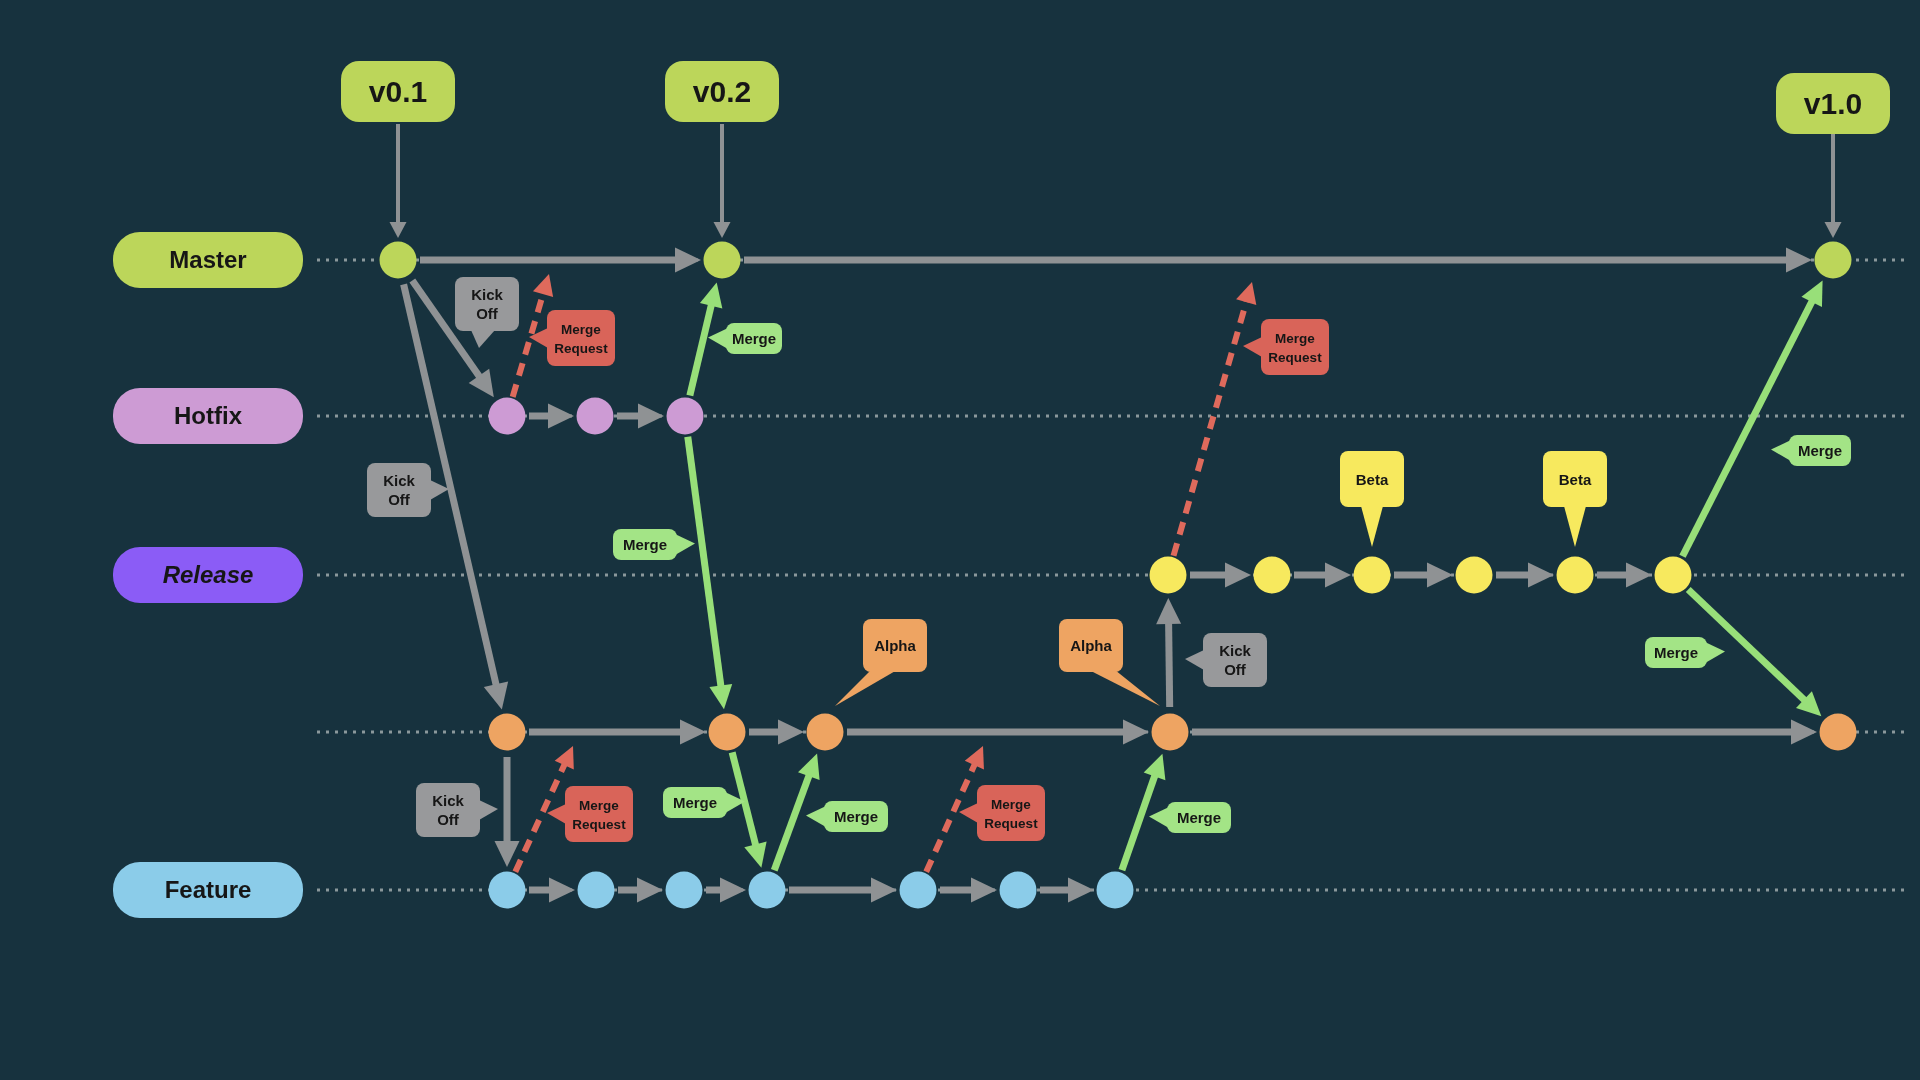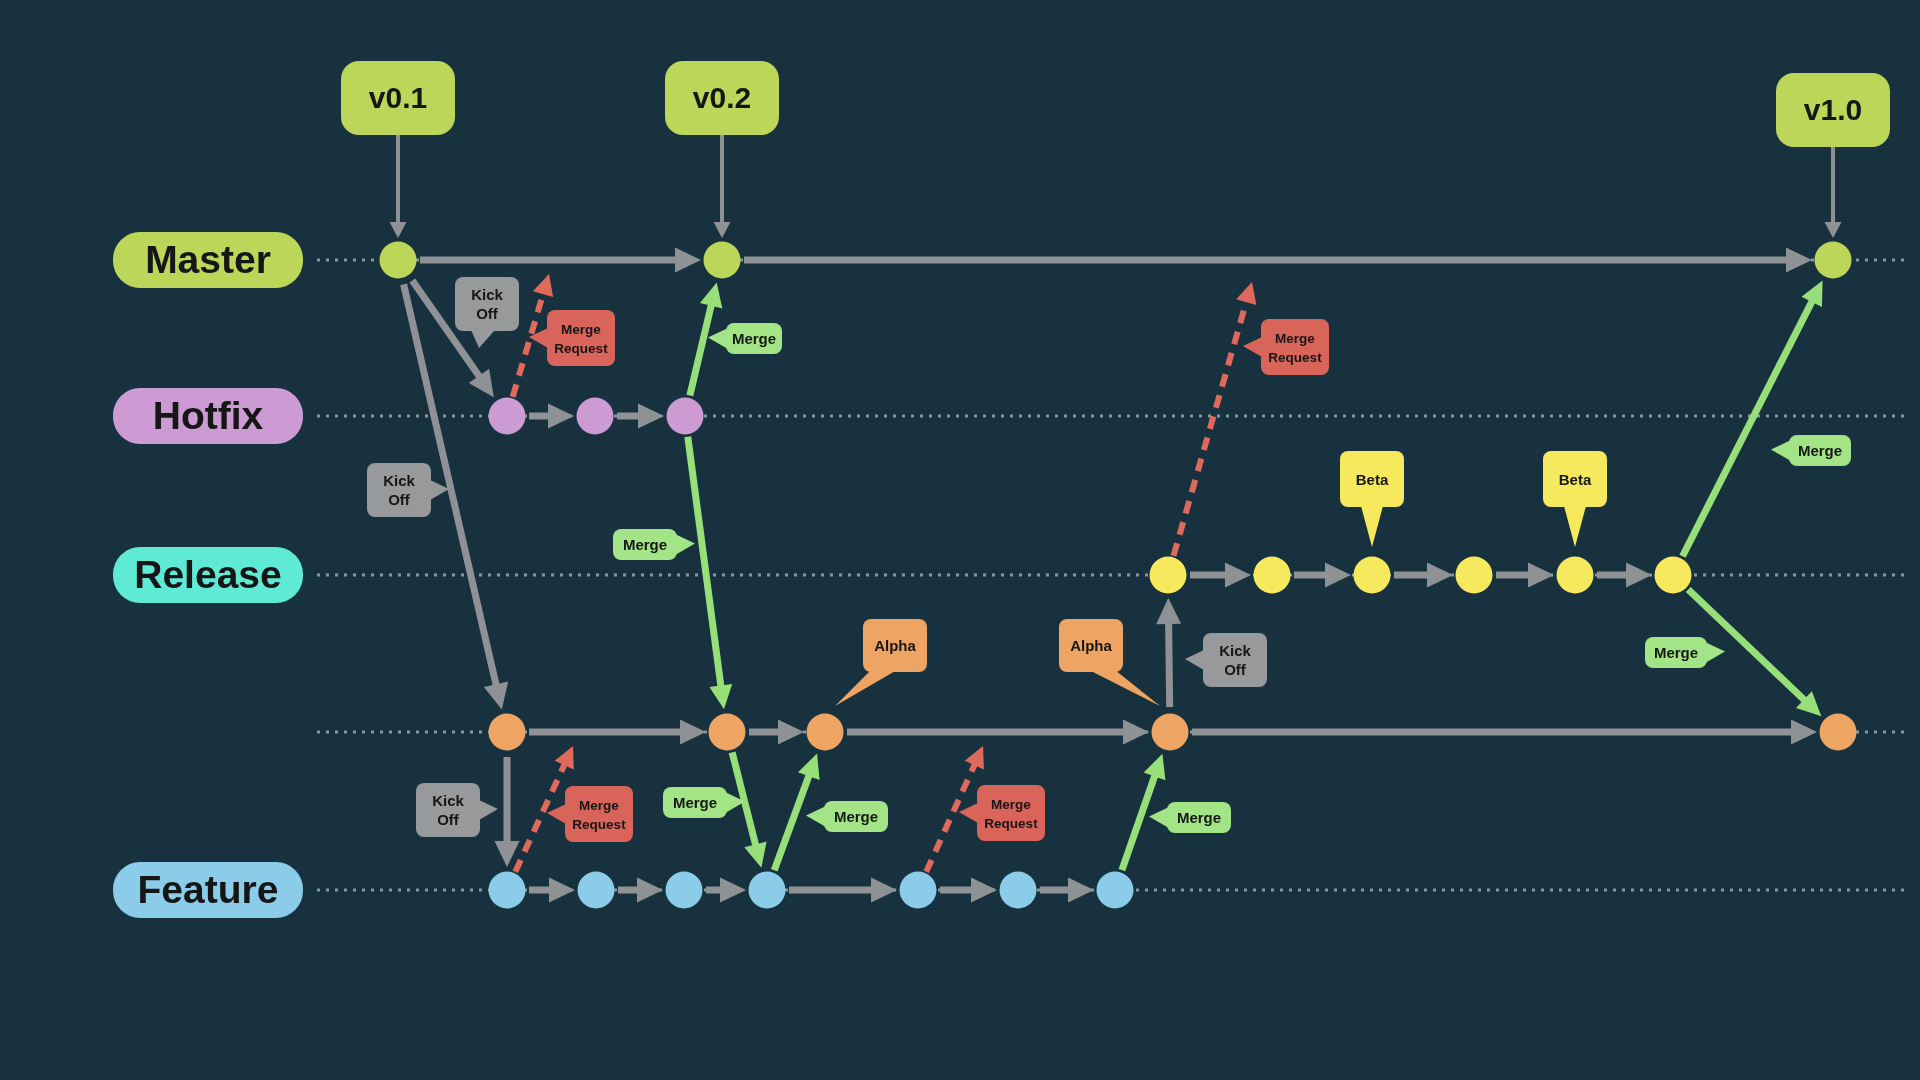--- a/index.html
+++ b/index.html
@@ -2,22 +2,22 @@
 <html><head>
 <meta charset="utf-8">
 <style>
   html,body{margin:0;padding:0;}
   body{width:1920px;height:1080px;overflow:hidden;font-family:"Liberation Sans","DejaVu Sans",sans-serif;}
   .stage{position:absolute;left:0;top:0;width:1920px;height:1080px;}
   #diagram-svg{position:absolute;left:0;top:0;}
   #overlay{position:absolute;left:0;top:0;width:1920px;height:1080px;pointer-events:none;}
   .pill{position:absolute;display:flex;align-items:center;justify-content:center;
         font-weight:bold;color:#161616;box-sizing:border-box;}
-  .lane-pill{width:190px;height:56px;border-radius:27px;font-size:39px;}
-  .tag-pill{width:114px;height:74px;border-radius:18px;font-size:30px;}
+  .lane-pill{width:190px;height:56px;border-radius:27px;font-size:24px;}
+  .tag-pill{width:114px;height:61px;border-radius:18px;font-size:30px;}
 </style>
 </head>
 <body style="background: rgb(23, 50, 62);">
 
 <div class="stage">
   <svg id="diagram-svg" width="1920" height="1080">
       <line x1="317" y1="260" x2="1906" y2="260" stroke="#98a4a6" stroke-width="3" stroke-dasharray="3 6" opacity="0.9"></line>
       <line x1="317" y1="416" x2="1906" y2="416" stroke="#98a4a6" stroke-width="3" stroke-dasharray="3 6" opacity="0.9"></line>
       <line x1="317" y1="575" x2="1906" y2="575" stroke="#98a4a6" stroke-width="3" stroke-dasharray="3 6" opacity="0.9"></line>
       <line x1="317" y1="732" x2="1906" y2="732" stroke="#98a4a6" stroke-width="3" stroke-dasharray="3 6" opacity="0.9"></line>
@@ -182,19 +182,19 @@
       <polygon points="1790,440.5 1790,460.5 1771,449.5" fill="#a3e486"></polygon>
       <rect x="1789" y="435" width="62" height="31" rx="8" fill="#a3e486"></rect>
       <text x="1820" y="456" text-anchor="middle" fill="#161616" font-size="15" font-weight="bold" font-family="&quot;Liberation Sans&quot;,&quot;DejaVu Sans&quot;,sans-serif">Merge</text>
       <polygon points="1706,642.5 1706,662.5 1725,651.5" fill="#a3e486"></polygon>
       <rect x="1645" y="637" width="62" height="31" rx="8" fill="#a3e486"></rect>
       <text x="1676" y="658" text-anchor="middle" fill="#161616" font-size="15" font-weight="bold" font-family="&quot;Liberation Sans&quot;,&quot;DejaVu Sans&quot;,sans-serif">Merge</text>
     </svg>
   <div id="overlay">
       <div class="pill lane-pill" style="left: 113px; top: 232px; background: rgb(188, 214, 90);">Master</div>
       <div class="pill lane-pill" style="left: 113px; top: 388px; background: rgb(205, 155, 212);">Hotfix</div>
-      <div class="pill lane-pill" style="left: 113px; top: 547px; background: #5eead4;">Release</div>
+      <div class="pill lane-pill" style="left: 113px; top: 547px; background: #8b5cf6; font-style: italic;">Release</div>
       <div class="pill lane-pill" style="left: 113px; top: 862px; background: rgb(139, 204, 233);">Feature</div>
       <div class="pill tag-pill" style="left: 341px; top: 61px; background: rgb(188, 214, 90);">v0.1</div>
       <div class="pill tag-pill" style="left: 665px; top: 61px; background: rgb(188, 214, 90);">v0.2</div>
       <div class="pill tag-pill" style="left: 1776px; top: 61px; background: rgb(188, 214, 90); margin-top: 12px;">v1.0</div>
     </div>
 </div>
 
 </body></html>

